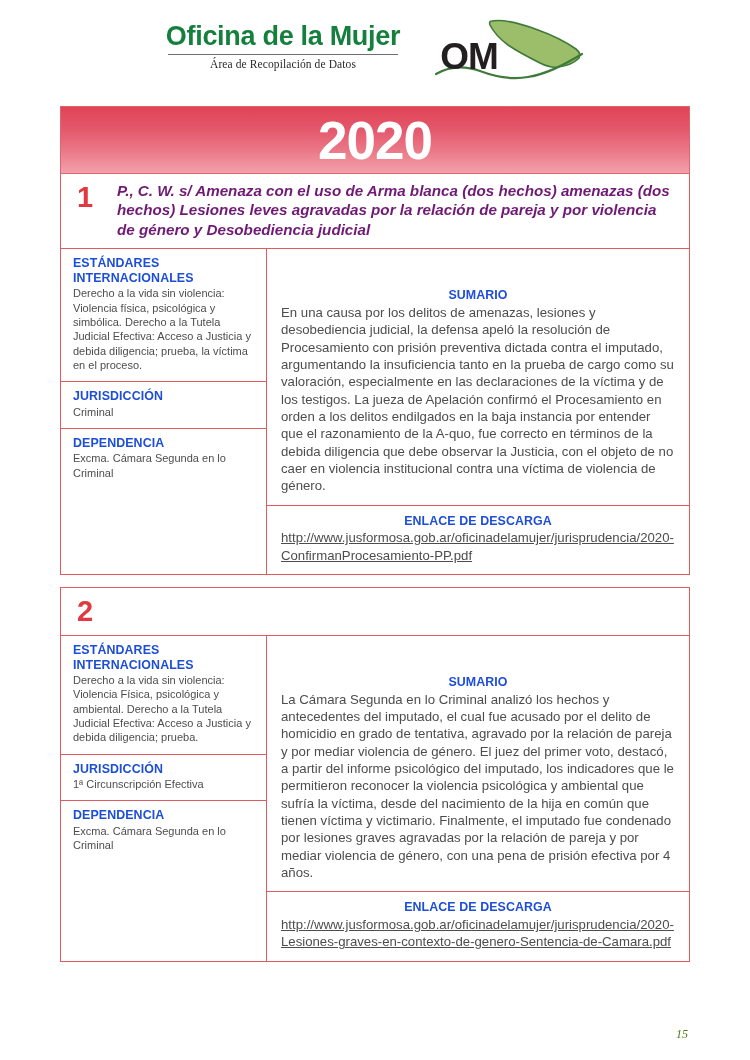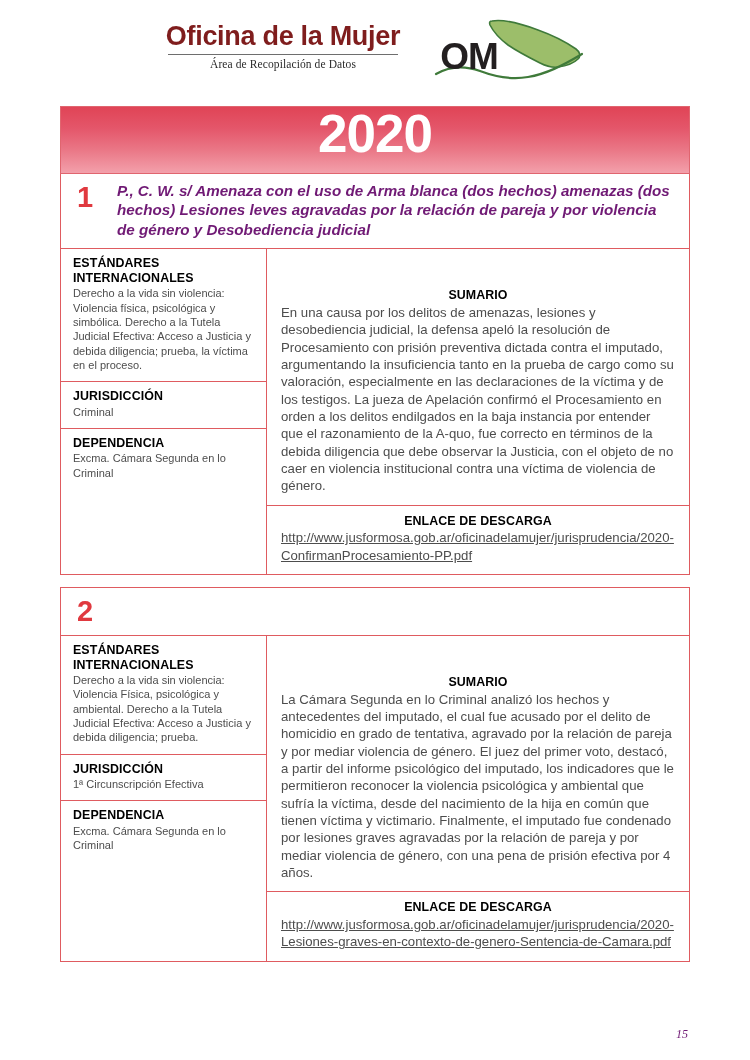--- a/index.html
+++ b/index.html
@@ -11,21 +11,21 @@
   .page { position: relative; width: 750px; height: 1060px; padding: 0; }
 
   
   .masthead {
     display: flex; align-items: flex-start; justify-content: center;
     padding: 16px 60px 0 60px; height: 92px;
   }
   .masthead-title-block { text-align: center; padding-top: 6px; }
   .masthead-title {
     font-size: 27px; font-weight: bold; letter-spacing: -0.3px;
-    color: #7f1d1d; line-height: 1.05; text-align: right;
+    color: #15803d; line-height: 1.05; text-align: right;
   }
   .masthead-rule {
     border-top: 1.4px solid #6e6e6e;
     margin: 4px 2px 3px 2px;
   }
   .masthead-sub {
     font-family: "Liberation Serif", serif;
     font-size: 11.5px; color: #2b2b2b; letter-spacing: 0.1px;
   }
   .logo { position: relative; width: 150px; height: 74px; margin-left: 34px; flex: none; }
@@ -35,21 +35,21 @@
     font-size: 37px; font-weight: bold; letter-spacing: -1px;
     color: #231f20; line-height: 1; z-index: 2;
   }
 
   
   .year-banner {
     margin: 14px 60px 0 60px;
     height: 68px;
     background: linear-gradient(180deg, #e04456 0%, #e4566a 32%, #ea7786 65%, #f3a0ab 100%);
     border: 1px solid #e0656f;
-    display: flex; justify-content: center;
+    display: flex; align-items: center; justify-content: center;
   }
   .year-text {
     color: #ffffff; font-size: 53px; font-weight: bold;
     letter-spacing: -1px; line-height: 1;
   }
 
   
   .entry { margin: 0 60px; border: 1px solid #df5b60; border-top: none; }
   .entry.first { border-top: none; }
   .entry-spacer { height: 12px; }
@@ -65,41 +65,41 @@
     line-height: 1.28; flex: 1; padding-right: 6px;
   }
 
   .entry-body { display: flex; border-top: 1px solid #df5b60; }
   .col-left { width: 206px; flex: none; border-right: 1px solid #df5b60; }
   .col-right { flex: 1; margin-top: 31px; }
 
   .block { padding: 7px 10px 9px 12px; }
   .block + .block { border-top: 1px solid #df5b60; }
   .block-head {
-    color: #000000; font-size: 12.4px; font-weight: bold;
+    color: #1d4ed8; font-size: 12.4px; font-weight: bold;
     line-height: 1.17; letter-spacing: 0.1px; margin-bottom: 1px;
   }
   .block-head.center { text-align: center; }
   .block-text {
     color: #4d4d4d; font-size: 11px; line-height: 1.30;
   }
   .block-text.url { word-break: break-all; text-decoration: underline; }
 
   .right-block { padding: 8px 14px 10px 14px; }
   .right-block + .right-block { border-top: 1px solid #df5b60; }
   .right-block .block-text { font-size: 13.2px; line-height: 1.315; }
 
   
   .entry.second .entry-num { font-size: 29px; }
 
   
   .footer {
     position: absolute; right: 62px; bottom: 18px;
     font-family: "Liberation Serif", serif;
-    font-style: italic; font-size: 12px; color: #701a75;
+    font-style: italic; font-size: 12px; color: #4d7c0f;
   }
 </style>
 </head>
 <body>
 
 <div class="page">
 
   <div class="masthead">
     <div class="masthead-title-block">
       <div class="masthead-title">Oficina de la Mujer</div>

